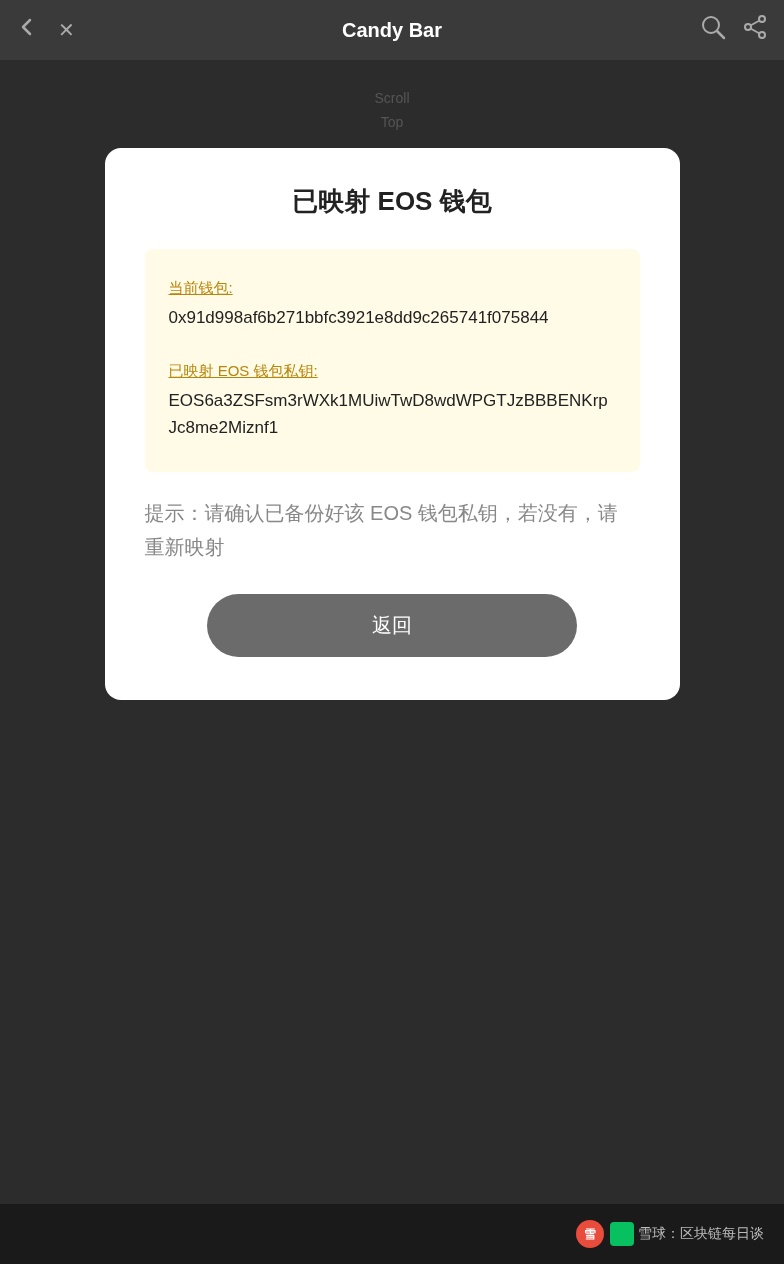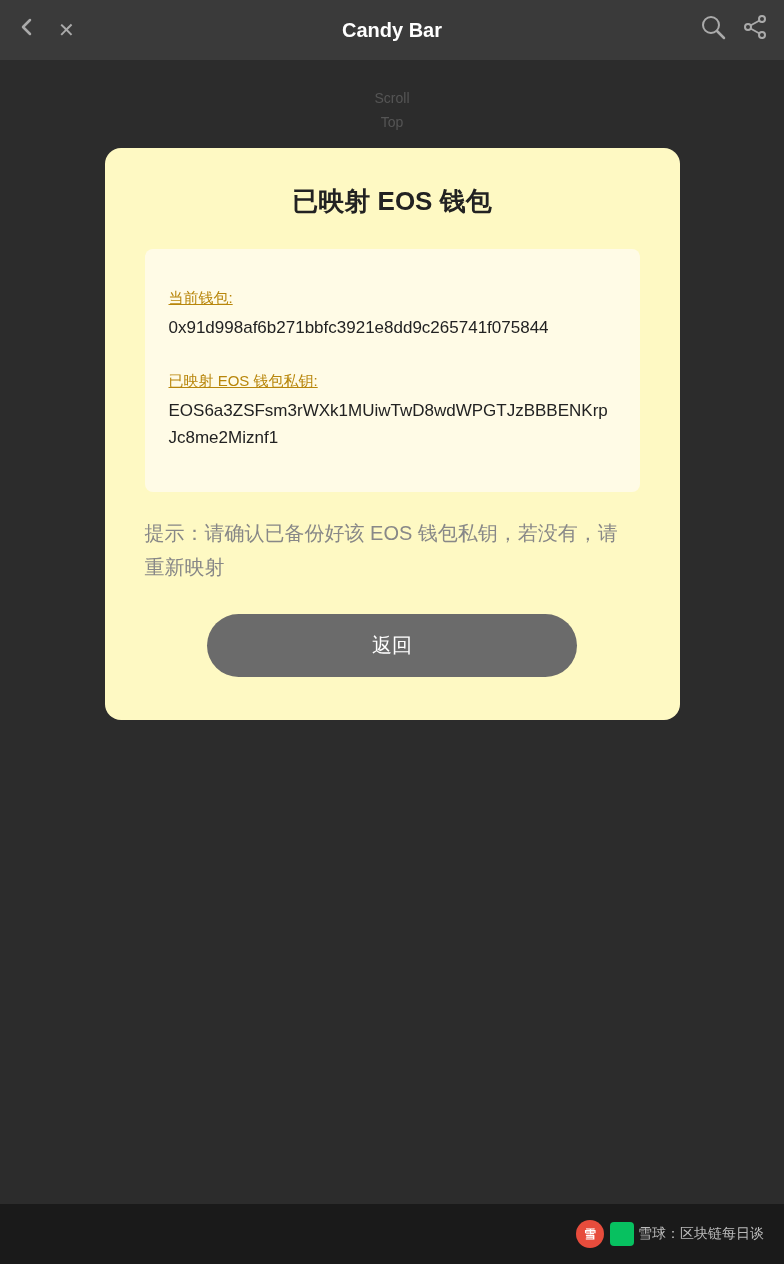--- a/index.html
+++ b/index.html
@@ -66,41 +66,41 @@
 
     
     .bg-hint {
       color: #555;
       font-size: 14px;
       margin-bottom: 8px;
     }
 
     
     .modal-card {
-      background: #fef9c3;
+      background: #ffffff;
       border-radius: 16px;
       padding: 36px 40px 36px 40px;
       width: 575px;
       max-width: 100%;
       margin-top: 10px;
     }
 
     .modal-title {
       text-align: center;
       font-size: 26px;
       font-weight: 600;
       color: #222;
       margin-bottom: 30px;
     }
 
     
     .info-box {
       background: #fffbe6;
       border-radius: 8px;
-      padding: 40px 24px;
+      padding: 30px 24px;
       margin-bottom: 24px;
     }
 
     .info-label {
       color: #b8860b;
       font-size: 15px;
       font-weight: 500;
       text-decoration: underline;
       margin-bottom: 6px;
     }

